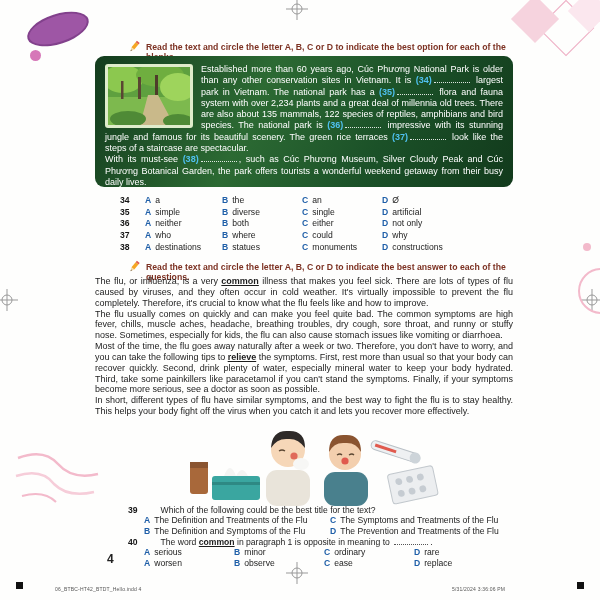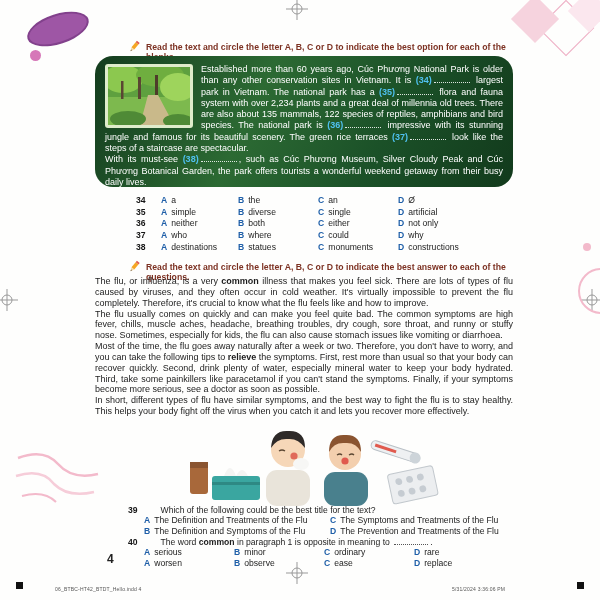--- a/index.html
+++ b/index.html
@@ -18,38 +18,38 @@
   .tr-d2{left:546px;top:8px;width:40px;height:40px;border:1.5px solid #eeaec4;transform:rotate(45deg)}
   .tr-d3{left:574px;top:-4px;width:30px;height:30px;background:#fbe7ee;transform:rotate(45deg)}
   .crescent{left:578px;top:268px;width:46px;height:46px;border:2px solid #f3bacb;border-radius:50%}
   .dot-pink2{left:583px;top:243px;width:8px;height:8px;background:#f3bacb;border-radius:50%}
 
   
   .instr{display:flex;gap:5px;align-items:flex-start;font-weight:bold;font-size:8.7px;line-height:10px;color:#7c3122}
   .instr .txt{padding-top:2px}
 
   
-  .greenbox{left:95px;top:56px;width:418px;height:131px;border-radius:18px;padding:8px 10px;color:#fff;
+  .greenbox{left:95px;top:56px;width:418px;height:131px;border-radius:9px;padding:8px 10px;color:#fff;
     background:linear-gradient(115deg,#143c1e 0%,#2c6a33 38%,#1b5128 68%,#123a1c 100%)}
   .photo-frame{float:left;width:88px;height:64px;border:3px solid #dfeccb;border-radius:3px;margin:0 8px 3px 0;overflow:hidden;background:#5ea03f}
   .gp{font-size:9px;line-height:11.3px;text-align:justify}
   .gp + .gp{margin-top:0}
   .bl{color:#4fc1f0;font-weight:bold}
   .dots{display:inline-block;width:36px;height:7px;border-bottom:1.2px dotted rgba(255,255,255,.85);margin:0 2px}
   .dots-dark{display:inline-block;width:34px;height:6px;border-bottom:1.2px dotted #555;margin:0 2px}
 
   
-  .mcq{left:136px;top:195px;width:382px}
+  .mcq{left:120px;top:195px;width:382px}
   .mrow{display:grid;grid-template-columns:25px 77px 80px 80px 110px;font-size:8.6px;line-height:11.7px}
   .qn{font-weight:bold;color:#151515}
   .L{color:#1f5fa8;font-weight:bold;margin-right:4px}
 
   
   .flu{left:95px;top:276px;width:418px;font-size:9px;line-height:10.85px;text-align:justify}
-  .kw{font-weight:bold;}
+  .kw{font-weight:bold;text-decoration:underline}
 
   
   .qblock{left:128px;top:505px;width:386px;font-size:8.6px;line-height:10.4px}
   .qstem{display:flex;gap:23px}
   .optgrid2{display:grid;grid-template-columns:186px 186px;padding-left:16px}
   .optgrid4{display:grid;grid-template-columns:90px 90px 90px 96px;padding-left:16px}
 
   .pagenum{left:107px;top:552px;font-size:12px;font-weight:600;color:#222}
   .footer-l{left:55px;top:586px;font-size:5px;color:#555;letter-spacing:.2px}
   .footer-r{left:452px;top:586px;font-size:5px;color:#555;letter-spacing:.2px}

